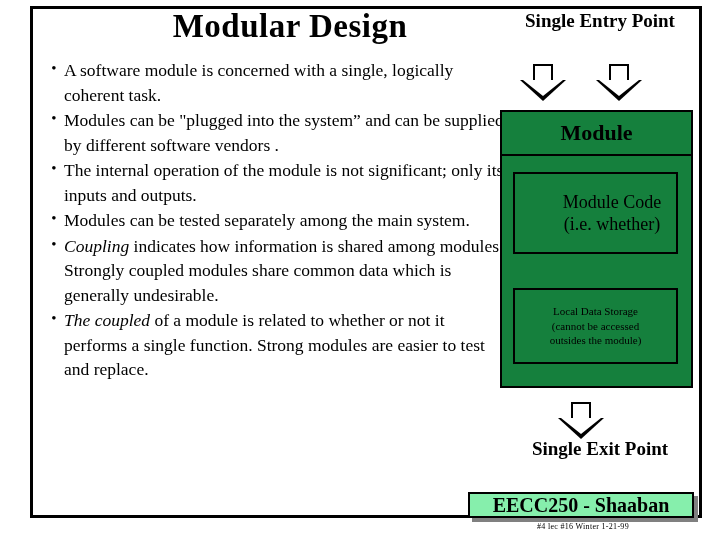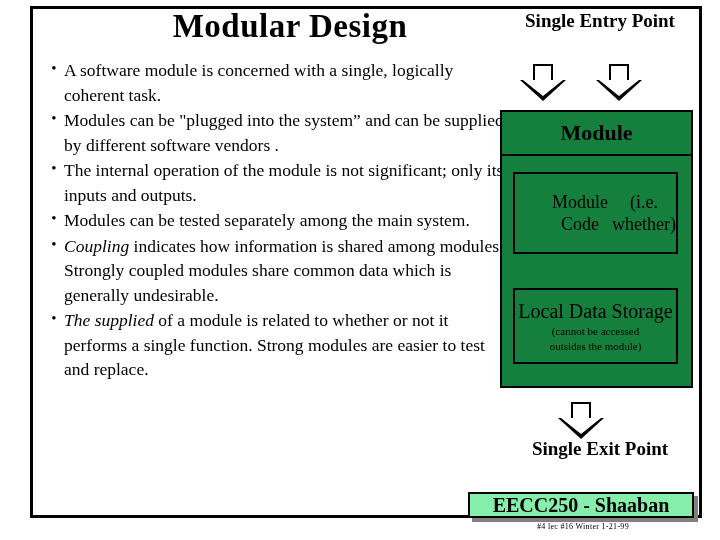--- a/index.html
+++ b/index.html
@@ -159,20 +159,21 @@
   }
   .code-box {
     position: absolute;
     left: 11px;
     top: 60px;
     width: 165px;
     height: 82px;
     border: 2px solid #000;
     box-sizing: border-box;
     display: flex;
+    flex-direction: column;
     align-items: center;
     justify-content: center;
     font-size: 18px;
     line-height: 1.25;
     text-align: center;
     padding-left: 33px;
   }
   .storage-box {
     position: absolute;
     left: 11px;
@@ -181,21 +182,21 @@
     height: 76px;
     border: 2px solid #000;
     box-sizing: border-box;
     display: flex;
     flex-direction: column;
     align-items: center;
     justify-content: center;
     text-align: center;
   }
   .storage-title {
-    font-size: 20px;
+    font-size: 11px;
     line-height: 1.25;
   }
   .storage-sub {
     font-size: 11px;
     line-height: 1.28;
   }
   .exit-arrow {
     position: absolute;
     left: 58px;
     top: 396px;
@@ -268,21 +269,21 @@
       <div class="bullet-row">
         <div class="bullet-mark">•</div>
         <div class="bullet-text"><span>Modules can be tested separately among the main system.</span></div>
       </div>
       <div class="bullet-row">
         <div class="bullet-mark">•</div>
         <div class="bullet-text"><i>Coupling</i><span> indicates how information is shared among modules.  Strongly coupled modules share common data which is generally undesirable.</span></div>
       </div>
       <div class="bullet-row">
         <div class="bullet-mark">•</div>
-        <div class="bullet-text"><i>The supplied</i><span> of a module is related to whether or not it performs a single function.   Strong modules are easier to test and replace.</span></div>
+        <div class="bullet-text"><i>The coupled</i><span> of a module is related to whether or not it performs a single function.   Strong modules are easier to test and replace.</span></div>
       </div>
     </div>
 
   <div class="diagram">
 
     <div class="dg-entry dg-label">Single Entry Point</div>
 
     <div class="arrow-pair">
       <div class="arrow-down" style="left:20px; top:0;">
         <div class="shaft"></div>

